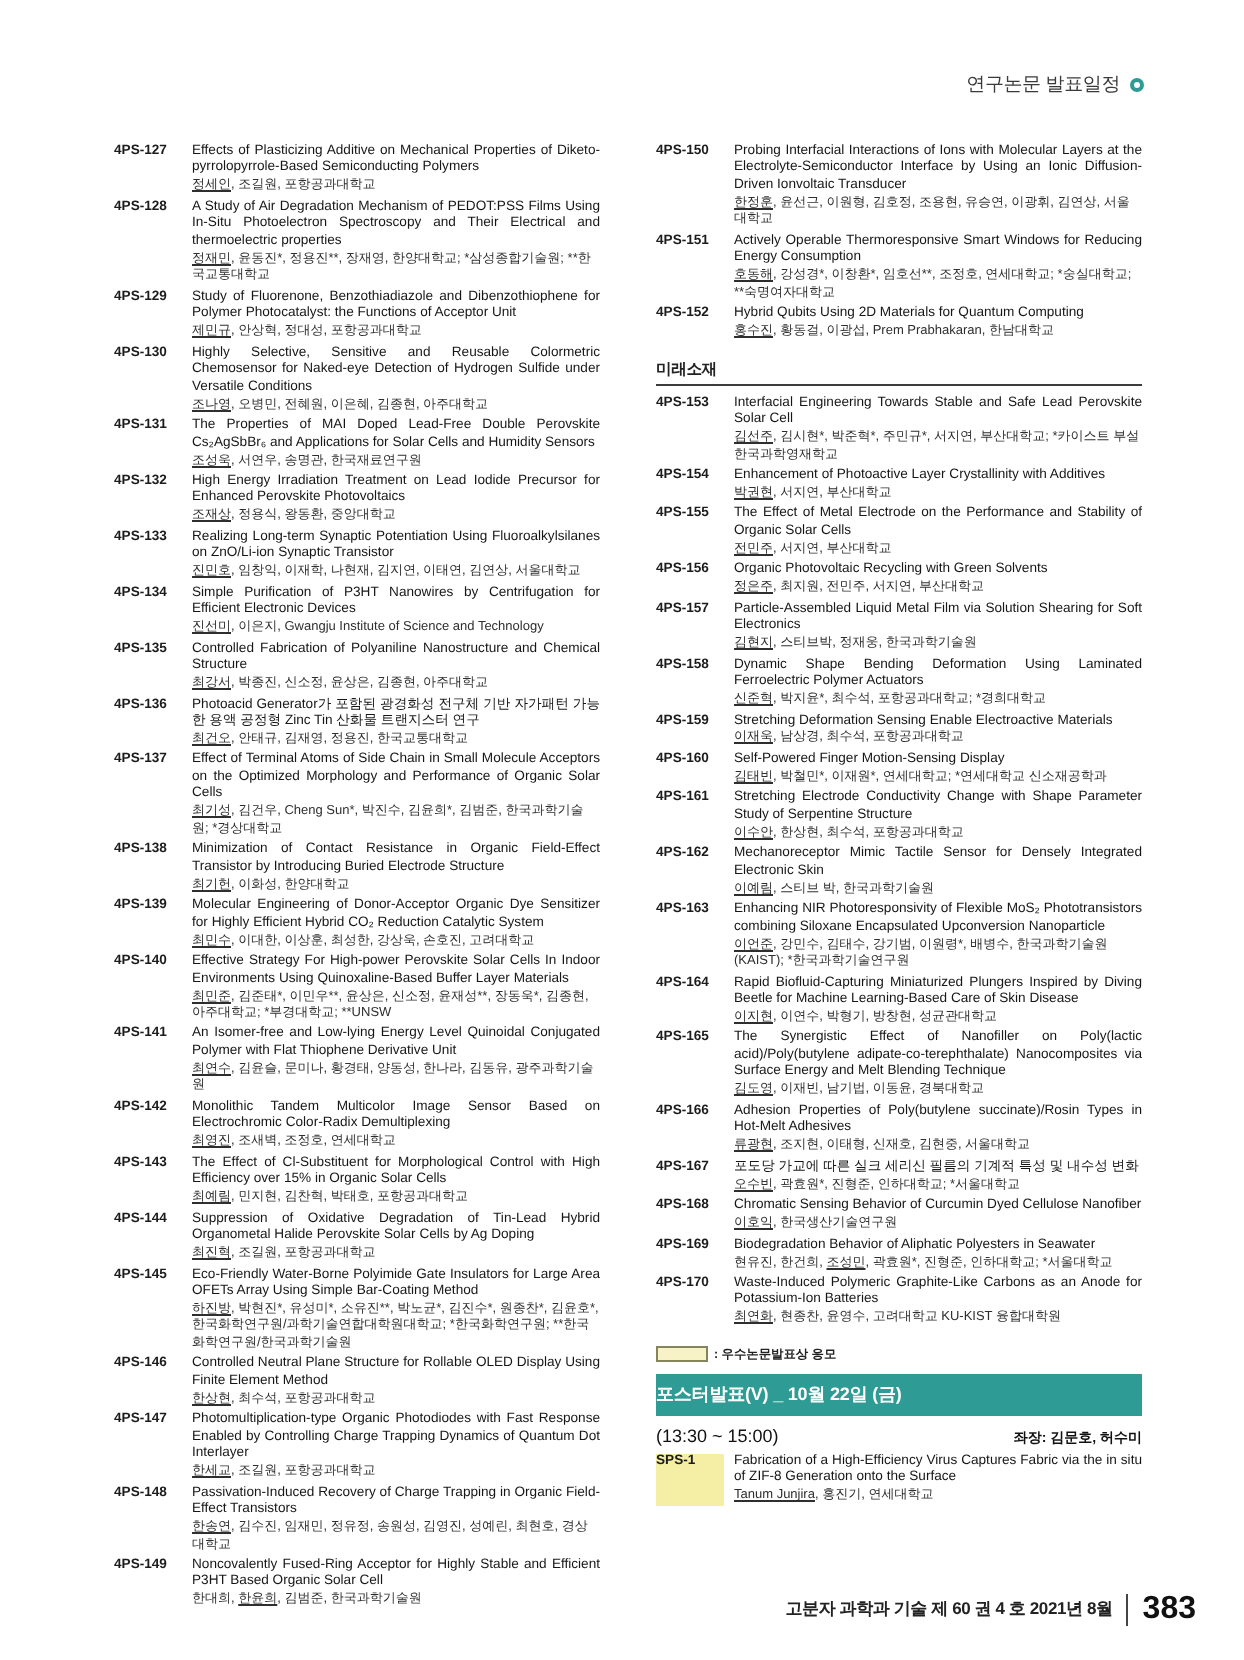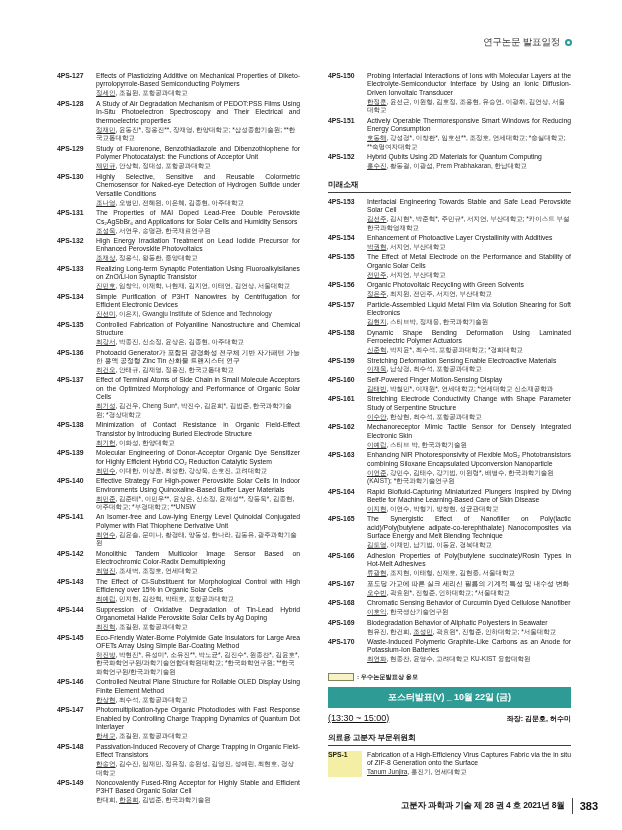--- a/index.html
+++ b/index.html
@@ -38,37 +38,37 @@
     font-size:7.8px; font-weight:bold; color:#222;
     border-bottom:1.5px solid #3c3c3c;
     padding-bottom:2px; margin:8px 0 5px 0; letter-spacing:-0.2px;
   }
   .legend { display:flex; align-items:center; gap:3px; margin:9px 0 3px 0; }
   .legend-box {
     width:26px; height:8px; background:#F7F3C6; border:1px solid #85855c; display:inline-block;
   }
   .legend-label { font-size:6.2px; font-weight:bold; color:#222; }
   .banner {
-    background:#2E9B94; color:#ffffff; text-align:center;
+    background:#2E9B94; color:#ffffff; 
     font-weight:bold; font-size:9px; padding:4px 0; margin-top:5px;
     letter-spacing:-0.1px;
   }
   .session-info {
     display:flex; justify-content:space-between; align-items:baseline;
     margin:5px 0 3px 0;
   }
-  .session-time { font-size:9px; color:#111;text-decoration:underline; }
+  .session-time { font-size:9px; color:#111; }
   .session-chairs { font-size:7px; font-weight:bold; color:#111; }
   .page-footer {
     position:absolute; right:24px; bottom:16px;
     display:flex; align-items:center; gap:7px;
   }
   .footer-journal { font-size:8.5px; font-weight:bold; color:#222; letter-spacing:-0.2px; }
   .footer-divider { width:1px; height:16px; background:#444; display:inline-block; }
-  .page-number { font-size:11px; font-weight:bold; color:#111; }
+  .page-number { font-size:16px; font-weight:bold; color:#111; }
 </style>
 </head>
 <body>
 
 <div class="page-header">
   <span class="header-label">연구논문 발표일정</span>
   <span class="ring-icon"></span>
 </div>
 
 <div class="columns">
@@ -386,28 +386,27 @@
       </div>
       <div class="legend">
         <span class="legend-box"></span>
         <span class="legend-label">: 우수논문발표상 응모</span>
       </div>
       <div class="banner">포스터발표(V) _ 10월 22일 (금)</div>
       <div class="session-info">
         <span class="session-time">(13:30 ~ 15:00)</span>
         <span class="session-chairs">좌장: 김문호, 허수미</span>
       </div>
-      <div class="section-header">의료용 고분자 부문위원회</div>
       <div class="entry highlight">
         <div class="code">SPS-1</div>
         <div class="body">
           <div class="title">Fabrication of a High-Efficiency Virus Captures Fabric via the in situ of ZIF-8 Generation onto the Surface</div>
           <div class="authors"><span></span><span class="presenter">Tanum Junjira</span><span>, 홍진기, 연세대학교</span></div>
         </div>
       </div>
     </div>
 </div>
 
 <div class="page-footer">
-  <span class="footer-journal">고분자 과학과 기술 제 28 권 4 호 2021년 8월</span>
+  <span class="footer-journal">고분자 과학과 기술 제 60 권 4 호 2021년 8월</span>
   <span class="footer-divider"></span>
   <span class="page-number">383</span>
 </div>
 
 </body></html>

